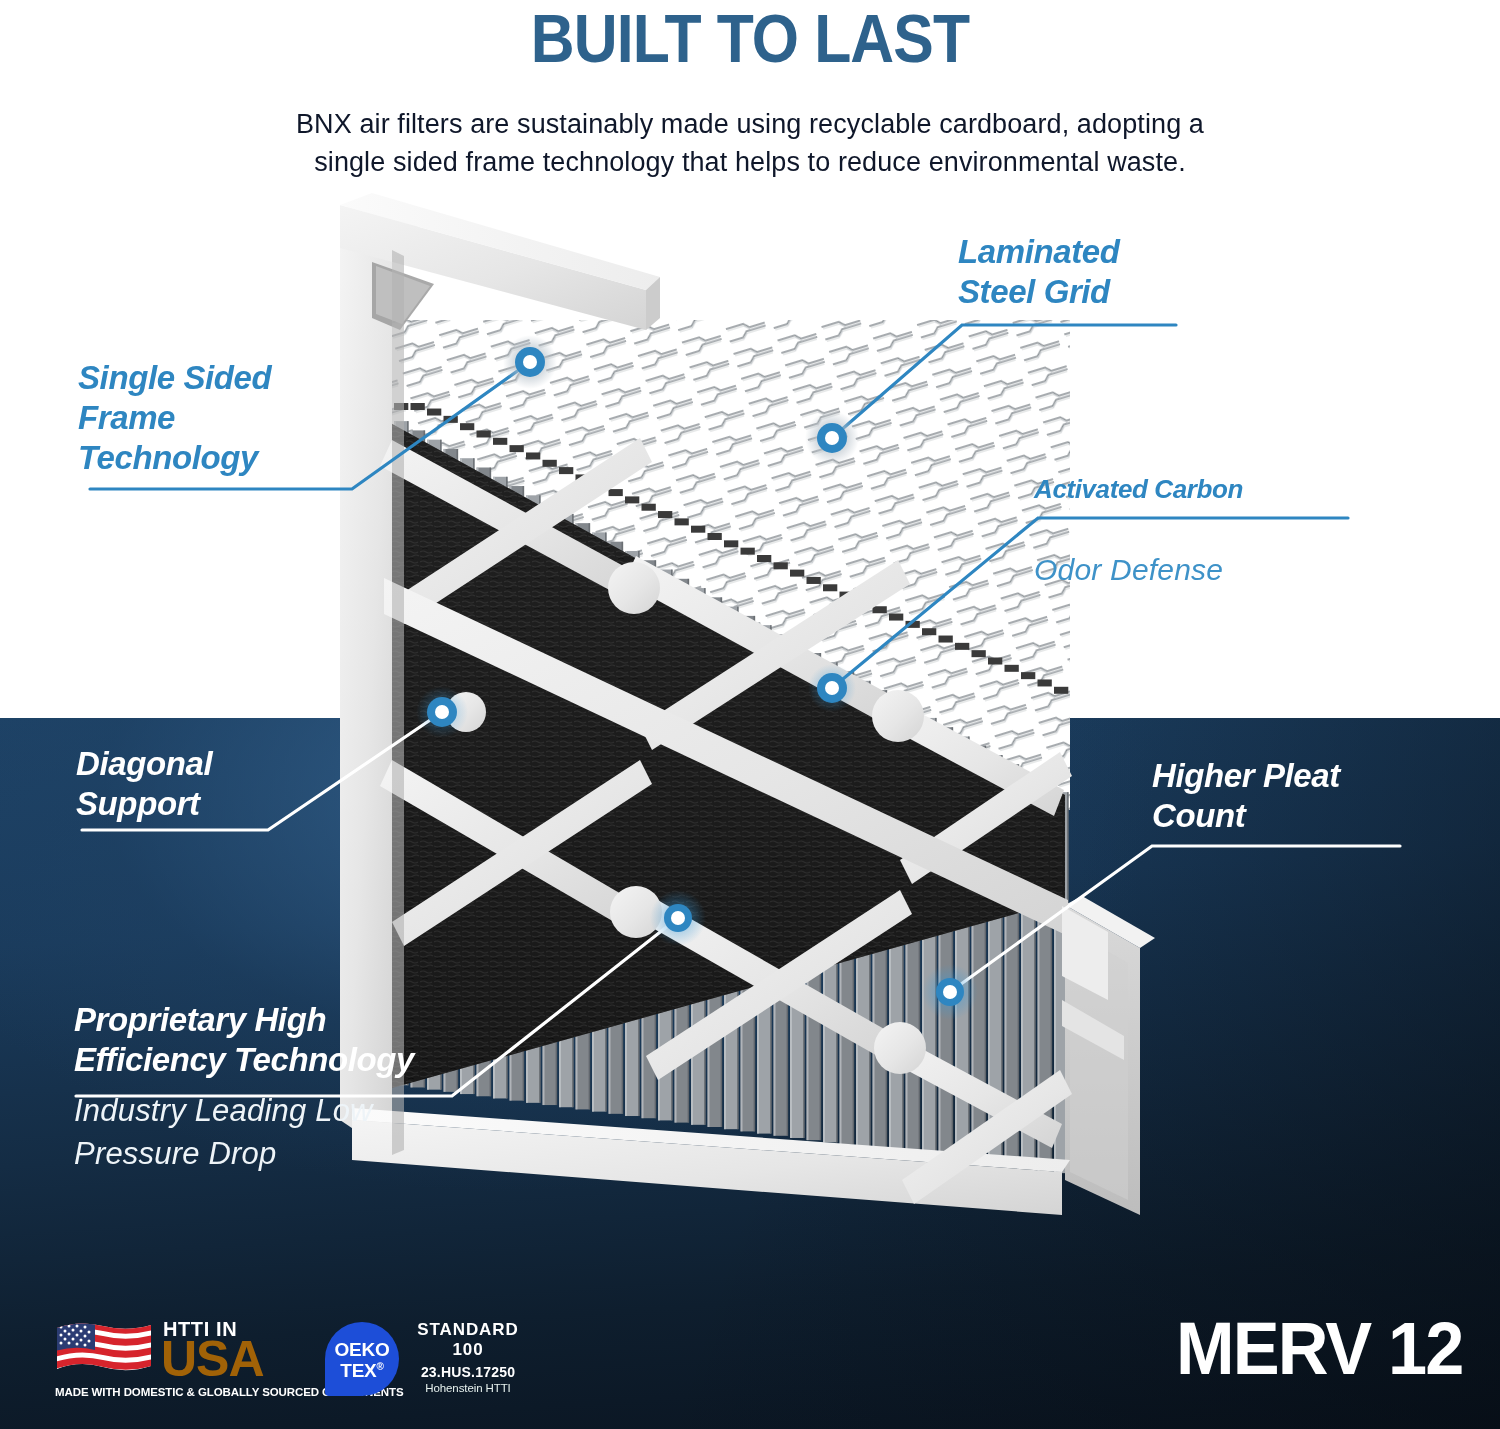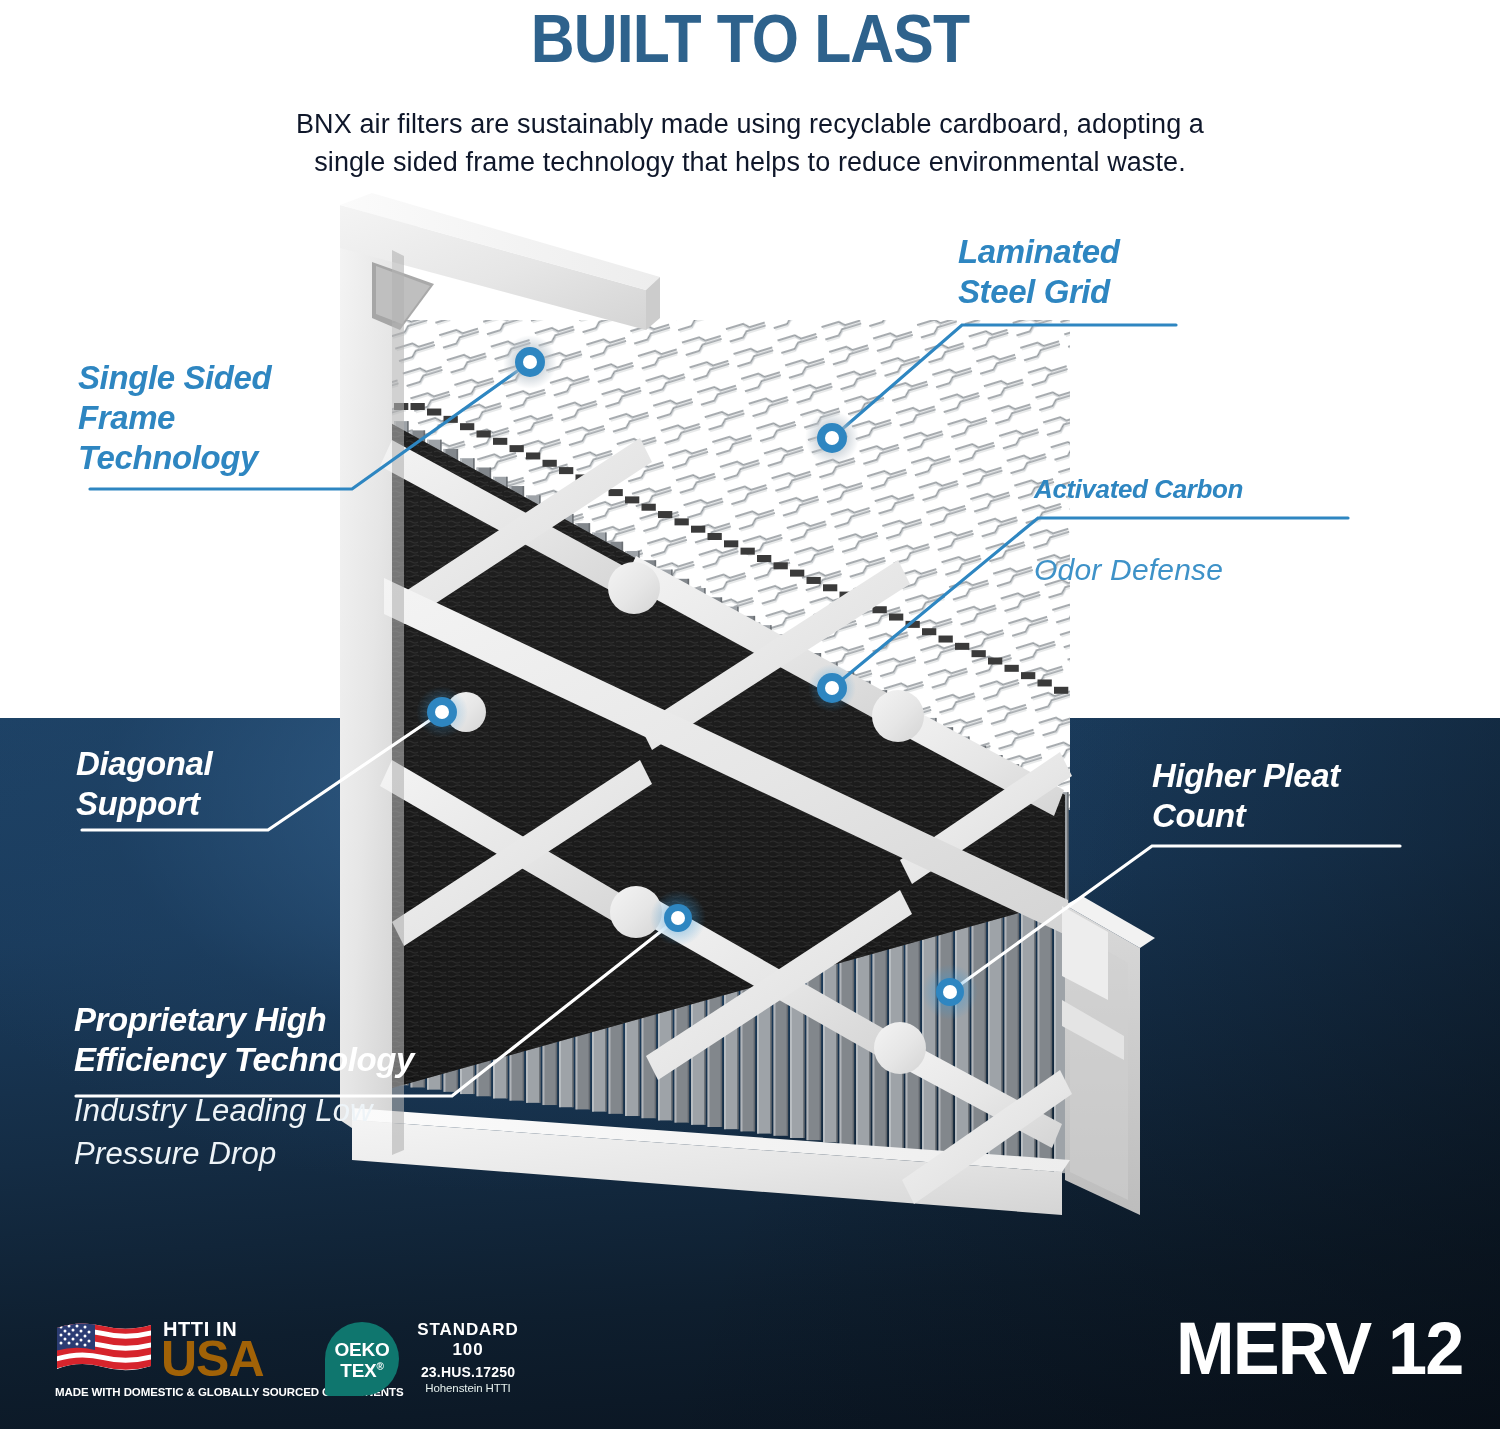--- a/index.html
+++ b/index.html
@@ -102,21 +102,21 @@
   }
   .usa-fine {
     position:absolute; left:0; top:68px; width:242px;
     font-size:11.5px; font-weight:bold; color:#ffffff;
     letter-spacing:-.1px; white-space:nowrap;
   }
 
   .oeko { position:absolute; left:325px; top:1318px; width:200px; height:92px; }
   .oeko-mark {
     position:absolute; left:0; top:4px; width:74px; height:74px;
-    background:#0f766e;
+    background:#1d4ed8;
     border-radius:50% 50% 50% 4px;
   }
   .oeko-mark .l1,.oeko-mark .l2{
     position:absolute; left:0; width:74px; text-align:center;
     color:#ffffff; font-weight:bold; font-size:19px; letter-spacing:-.2px;
   }
   .oeko-mark .l1{ top:17px; }
   .oeko-mark .l2{ top:38px; }
   .oeko-mark .l2 sup{ font-size:10px; }
   .oeko-std {

